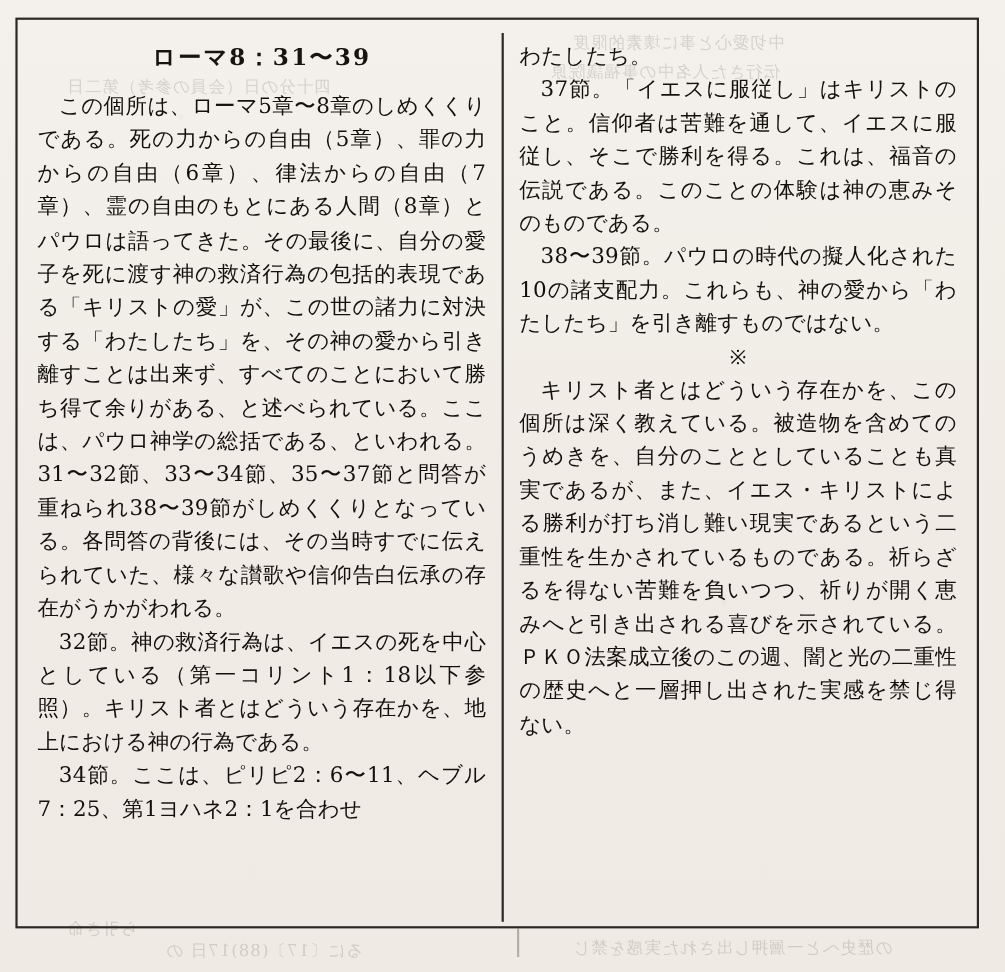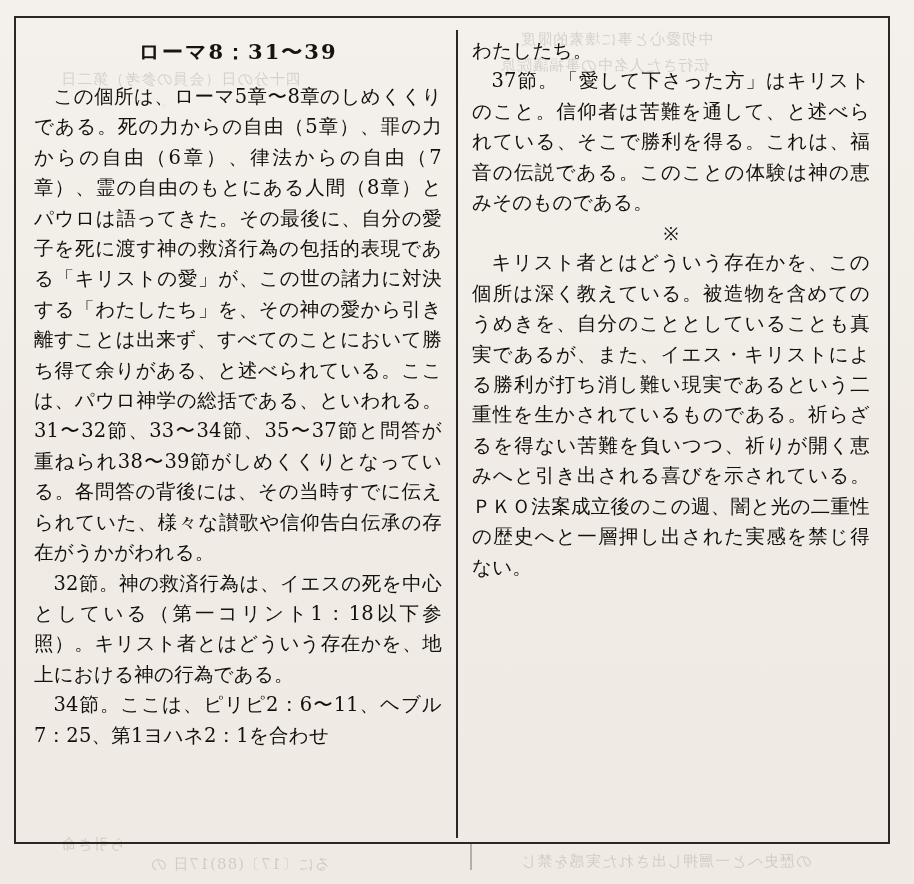--- a/index.html
+++ b/index.html
@@ -145,21 +145,22 @@
         <div class="doc-title">ローマ8：31〜39</div>
         <p class="para">この個所は、ローマ5章〜8章のしめくくりである。死の力からの自由（5章）、罪の力からの自由（6章）、律法からの自由（7章）、霊の自由のもとにある人間（8章）とパウロは語ってきた。その最後に、自分の愛子を死に渡す神の救済行為の包括的表現である「キリストの愛」が、この世の諸力に対決する「わたしたち」を、その神の愛から引き離すことは出来ず、すべてのことにおいて勝ち得て余りがある、と述べられている。ここは、パウロ神学の総括である、といわれる。31〜32節、33〜34節、35〜37節と問答が重ねられ38〜39節がしめくくりとなっている。各問答の背後には、その当時すでに伝えられていた、様々な讃歌や信仰告白伝承の存在がうかがわれる。</p>
         <p class="para">32節。神の救済行為は、イエスの死を中心としている（第一コリント1：18以下参照）。キリスト者とはどういう存在かを、地上における神の行為である。</p>
         <p class="para">34節。ここは、ピリピ2：6〜11、ヘブル7：25、第1ヨハネ2：1を合わせ</p>
       </div>
 
       <div class="divider"></div>
 
       <div class="col col-right">
         <p class="para noindent">わたしたち。</p>
-        <p class="para">37節。「愛して下さった方」はキリストのこと。信仰者は苦難を通して、と述べられている、そこで勝利を得る。これは、福音の伝説である。このことの体験は神の恵みそのものである。</p>
+        <p class="para">37節。「イエスに服従し」はキリストのこと。信仰者は苦難を通して、イエスに服従し、そこで勝利を得る。これは、福音の伝説である。このことの体験は神の恵みそのものである。</p>
+        <p class="para">38〜39節。パウロの時代の擬人化された10の諸支配力。これらも、神の愛から「わたしたち」を引き離すものではない。</p>
         <div class="sep-mark">※</div>
         <p class="para">キリスト者とはどういう存在かを、この個所は深く教えている。被造物を含めてのうめきを、自分のこととしていることも真実であるが、また、イエス・キリストによる勝利が打ち消し難い現実であるという二重性を生かされているものである。祈らざるを得ない苦難を負いつつ、祈りが開く恵みへと引き出される喜びを示されている。ＰＫＯ法案成立後のこの週、闇と光の二重性の歴史へと一層押し出された実感を禁じ得ない。</p>
 
       </div>
 
     </div>
   </div>
 
   <div id="bottom-ghost">
     <div id="bottom-rule"></div>

